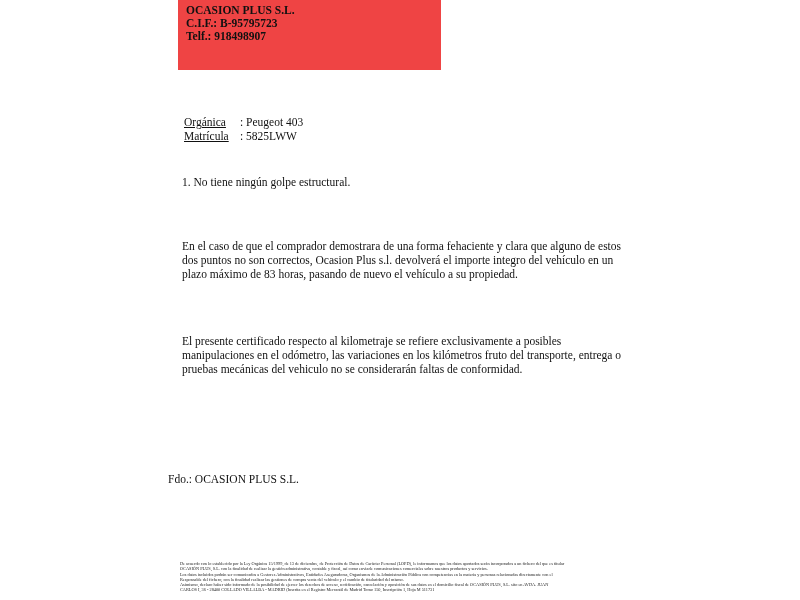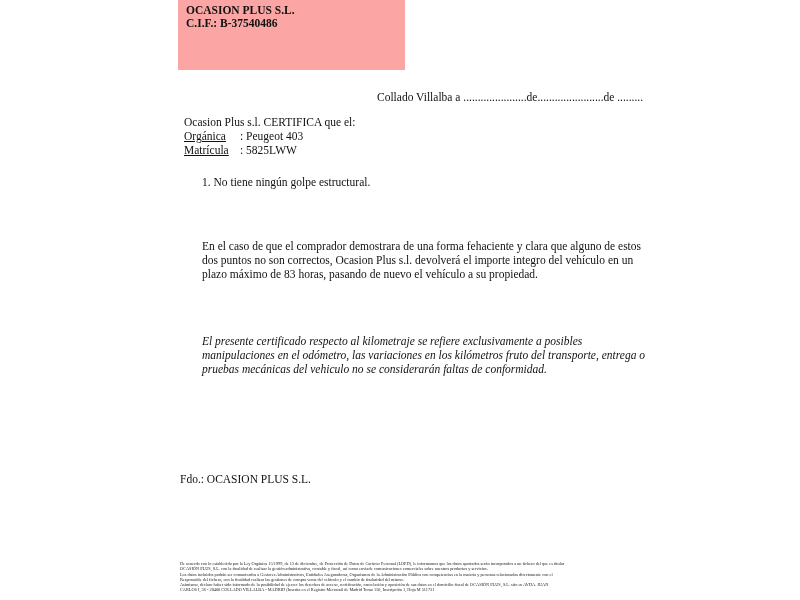--- a/index.html
+++ b/index.html
@@ -6,22 +6,22 @@
   .page{
     position:relative;
     width:800px;height:600px;
     background:#ffffff;
     font-family:"Liberation Serif", serif;
     color:#111111;
     overflow:hidden;
   }
   .header-box{
     position:absolute;left:178px;top:0px;
-    width:227px;height:70px;
-    background:#fca5a5;
+    width:263px;height:70px;
+    background:#ef4444;
     box-sizing:border-box;
     padding:4px 0 0 8px;
   }
   .header-box div{
     font-weight:bold;
     font-size:11.5px;
     line-height:13.2px;
     white-space:nowrap;
   }
   .date-line{
@@ -31,56 +31,55 @@
   .cert-block{
     position:absolute;left:184px;top:115px;
     font-size:11.5px;line-height:14px;
   }
   .spec-label{
     display:inline-block;width:56px;
     text-decoration:underline;
   }
   .body-text{
     position:absolute;left:182px;width:452px;
-    font-size:11.5px;line-height:14.2px;margin-left:20px;
+    font-size:11.5px;line-height:14.2px;
   }
   .pt1{top:175px;}
   .pt2{top:196px;}
   .para1{top:239px;}
   .para2{top:283px;}
   .para3{top:301px;}
-  .para4{top:334px;font-style:italic;}
+  .para4{top:334px;}
   .signature{
-    position:absolute;left:180px;top:473px;
+    position:absolute;left:168px;top:473px;
     font-size:11.5px;white-space:nowrap;
   }
   .legal{
     position:absolute;left:180px;top:561px;
     width:890px;
     transform:scale(0.5);
     transform-origin:top left;
     font-size:8.6px;line-height:10.4px;
     color:#222222;
   }
   .legal div{white-space:nowrap;}
 </style>
 </head>
 <body>
 
 <div class="page">
 
   <div class="header-box">
     <div>OCASION PLUS S.L.</div>
-    <div>C.I.F.: B-37540486</div>
+    <div>C.I.F.: B-95795723</div>
+    <div>Telf.: 918498907</div>
   </div>
 
-  <div class="date-line">Collado Villalba a ......................de.......................de .........</div>
 
   <div class="cert-block">
-    <div>Ocasion Plus s.l. CERTIFICA que el:</div>
     <div>
       <span class="spec-label">Orgánica</span><span>: Peugeot 403</span>
     </div>
     <div>
       <span class="spec-label">Matrícula</span><span>: 5825LWW</span>
     </div>
   </div>
 
   <div class="body-text pt1">1. No tiene ningún golpe estructural.</div>
 

